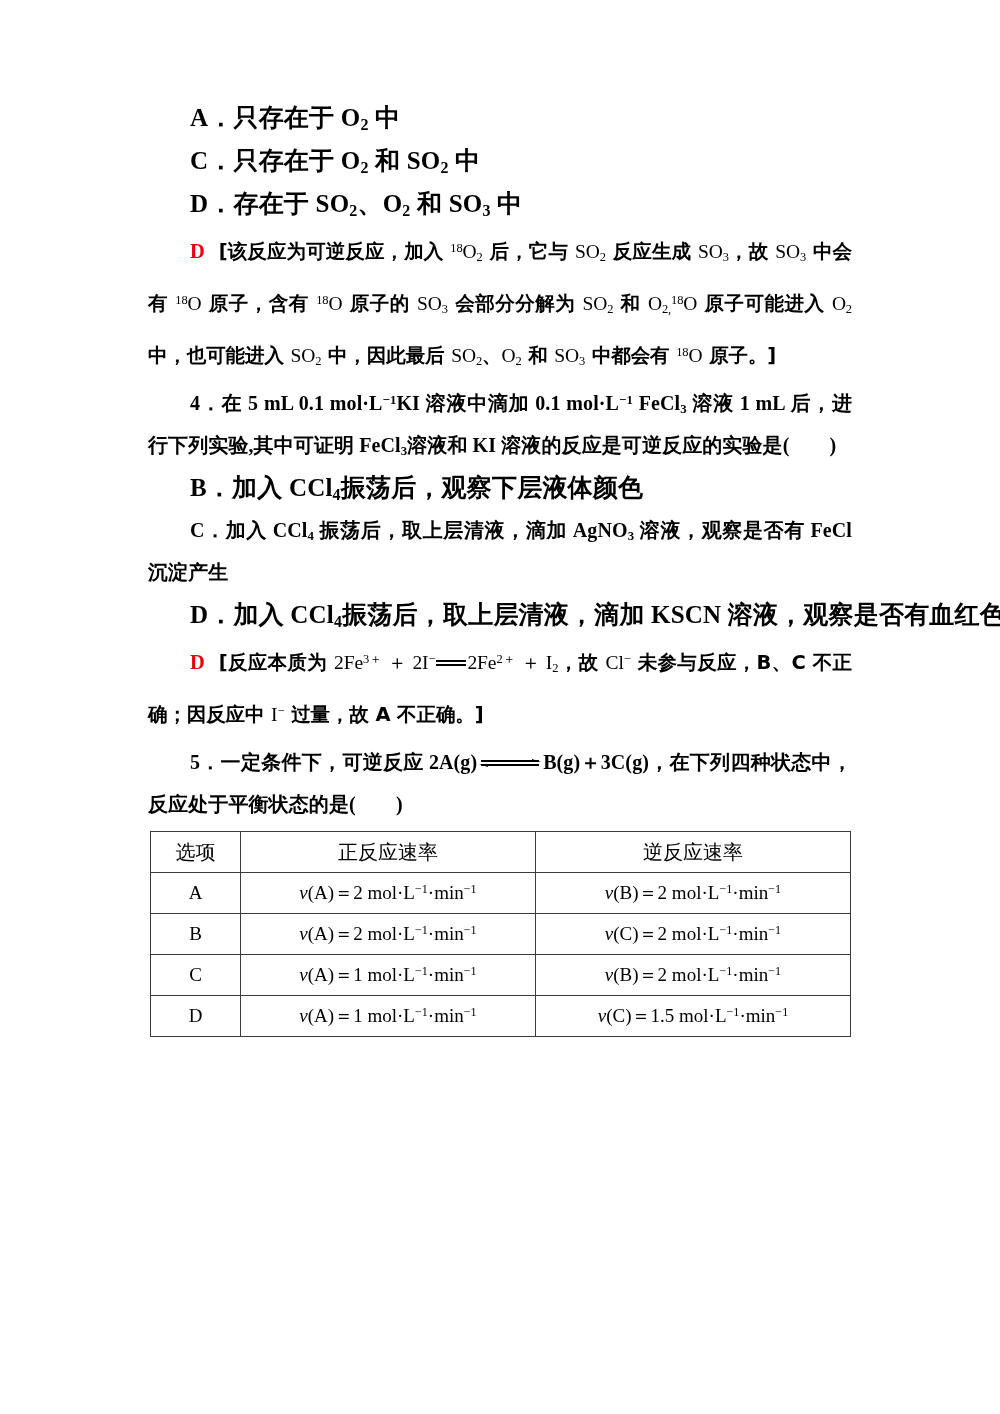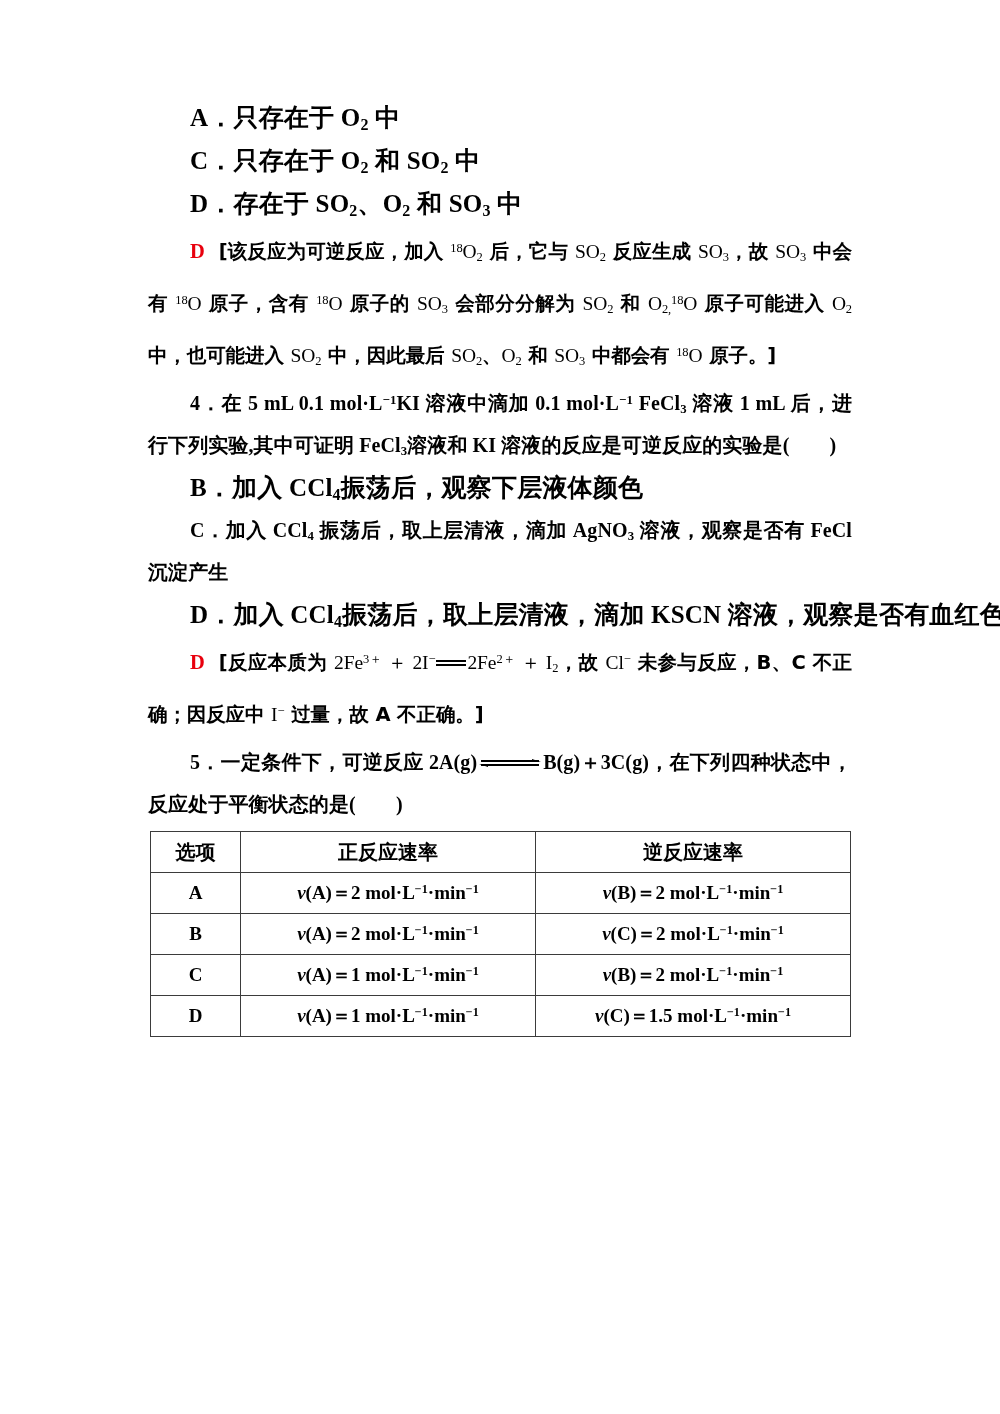--- a/index.html
+++ b/index.html
@@ -139,21 +139,21 @@
   
   .qtable {
     border-collapse: collapse;
     width: 700px;
     margin: 6px 0 4px 2px;
     table-layout: fixed;
   }
   .qtable td, .qtable th {
     border: 1.4px solid #3b3b3b;
     text-align: center;
-    font-weight: bold;
+    font-weight: normal;
     font-size: 19px;
     height: 36px;
     padding: 2px 4px;
     font-family: "Liberation Serif", "DejaVu Serif", serif;
   }
   .qtable col.c1 { width: 90px; }
   .qtable col.c2 { width: 295px; }
   .qtable col.c3 { width: 315px; }
   .qtable .hdr { font-size: 20px; }
   .rate { white-space: nowrap; }

